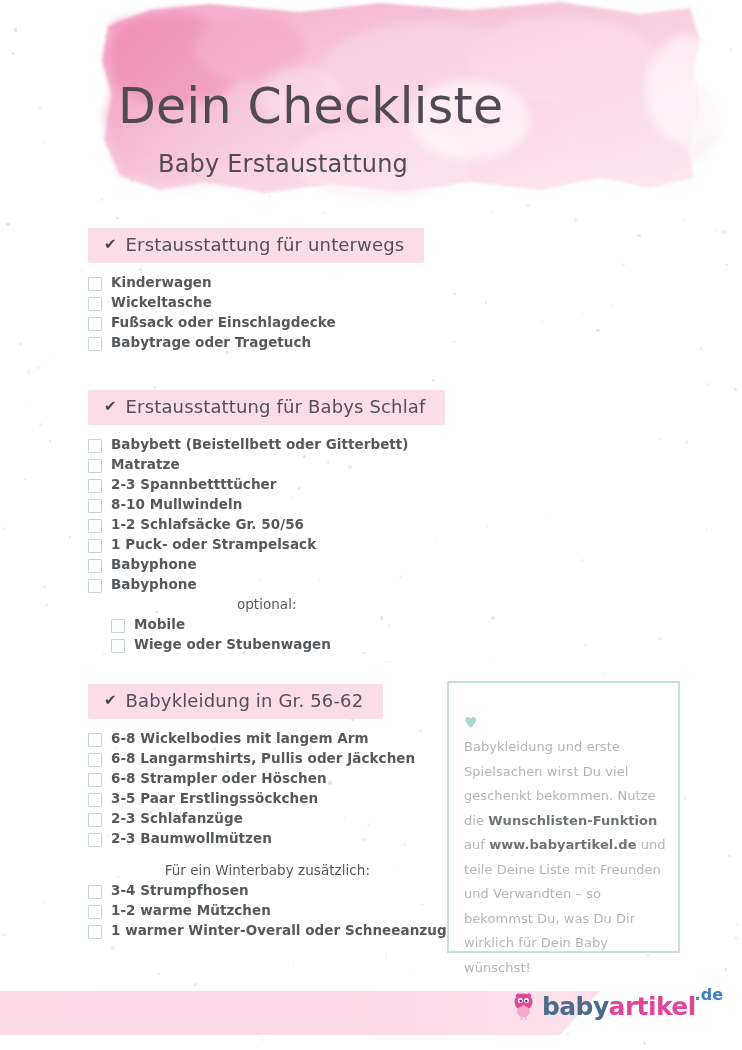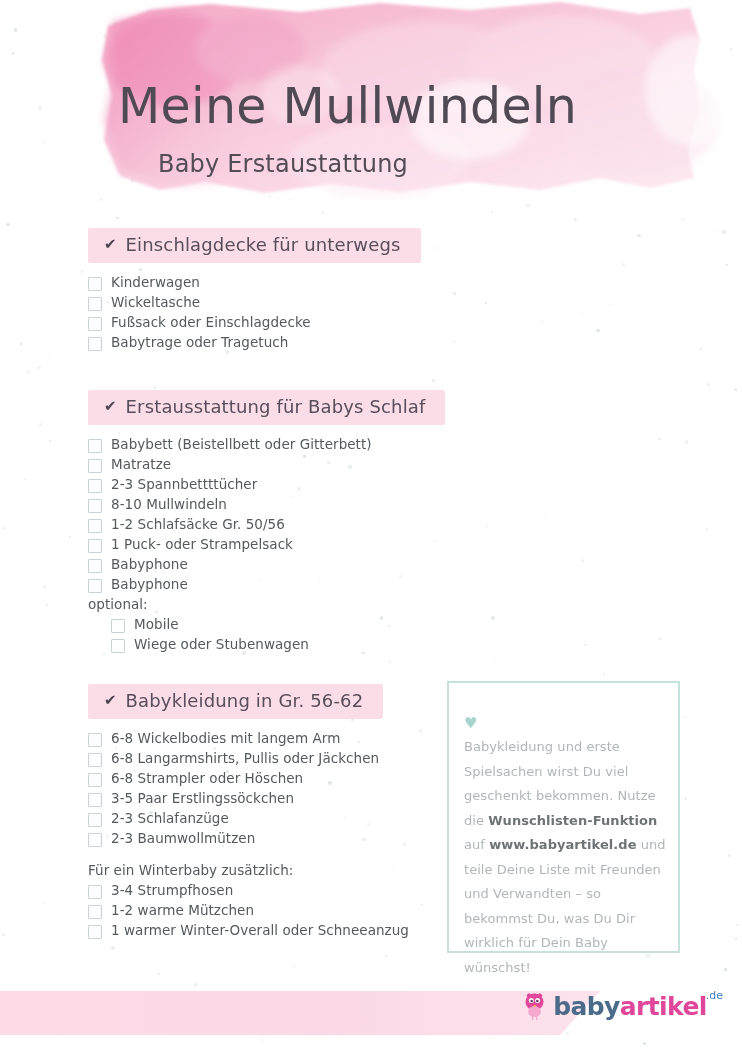--- a/index.html
+++ b/index.html
@@ -45,37 +45,37 @@
   .sec-check{
     font-size:15px;color:#4a4550;margin-right:9px;line-height:1;
     position:relative;top:0px;
   }
   .sec-title{
     font-size:18px;color:#574e5c;font-weight:400;
     letter-spacing:.15px;white-space:nowrap;line-height:1.1;
   }
 
   .items{margin-top:11px;}
-  .item{display:flex;align-items:flex-start;margin-bottom:3px;}
+  .item{display:flex;align-items:flex-start;margin-bottom:3px;font-weight:bold;}
   .item.indent{margin-left:23px;}
   .cbox{
     width:12px;height:12px;
     border:1px solid #c8d3d6;
     background:#fdfefe;
     border-radius:1px;
     flex:0 0 auto;
     margin-top:3px;margin-right:9px;
   }
   .item-label{
     font-size:13.5px;color:#55595c;
     line-height:17px;white-space:nowrap;letter-spacing:.05px;
   }
   .sub-note{
     font-size:13.5px;color:#55595c;line-height:17px;
-    margin-top:2px;margin-bottom:3px;letter-spacing:.05px;
+    margin-top:2px;margin-bottom:3px;letter-spacing:.05px;text-align:center;
   }
   .sub-note.gap{margin-top:15px;}
 
   
   #info-box{
     position:absolute;left:447px;top:681px;
     width:233px;height:272px;
     border:2px solid #c6e2dd;
     background:#ffffff;
     box-sizing:border-box;
@@ -100,21 +100,21 @@
     display:flex;align-items:center;
   }
   #logo-bird{margin-right:5px;display:block;}
   .logo-word{
     font-size:25px;font-weight:700;letter-spacing:-.6px;line-height:1;
     font-family:"DejaVu Sans","Liberation Sans",sans-serif;
   }
   #logo-baby{color:#4a6b8a;}
   #logo-artikel{color:#e0479a;}
   #logo-de{
-    color:#3c7fc4;font-size:11px;font-weight:400;
+    color:#3c7fc4;font-size:16px;font-weight:700;
     position:relative;top:-11px;left:-1px;line-height:1;
   }
 </style>
 </head>
 <body>
 
 <div id="speckles">
     <div class="speck" style="width: 3px; height: 3px; left: 367px; top: 823.3px; opacity: 0.26;"></div>
     <div class="speck" style="width: 1.5px; height: 1.5px; left: 147.6px; top: 116.3px; opacity: 0.51;"></div>
     <div class="speck" style="width: 3.4px; height: 3.4px; left: 153.1px; top: 385.6px; opacity: 0.4;"></div>
@@ -329,28 +329,28 @@
     </g>
     <g filter="url(#blur2)" opacity="0.55">
       <ellipse cx="470" cy="120" rx="60" ry="40" fill="#ffffff"></ellipse>
       <ellipse cx="690" cy="90" rx="45" ry="55" fill="#ffffff"></ellipse>
       <ellipse cx="300" cy="95" rx="40" ry="30" fill="#ffffff" opacity="0.5"></ellipse>
     </g>
   </svg>
 </div>
 
 <div id="title-block">
-  <div id="page-title">Meine Mullwindeln</div>
+  <div id="page-title">Dein Checkliste</div>
   <div id="page-subtitle">Baby Erstaustattung</div>
 </div>
 
 <div id="content">
   <div class="section" id="section-0" style="left:88px;top:23px;"><div class="sec-bar">
         <span class="sec-check">✔</span>
-        <span class="sec-title">Einschlagdecke für unterwegs</span>
+        <span class="sec-title">Erstausstattung für unterwegs</span>
       </div><div class="items">
         <div class="item">
           <span class="cbox"></span>
           <span class="item-label">Kinderwagen</span>
         </div>
         <div class="item">
           <span class="cbox"></span>
           <span class="item-label">Wickeltasche</span>
         </div>
         <div class="item">

